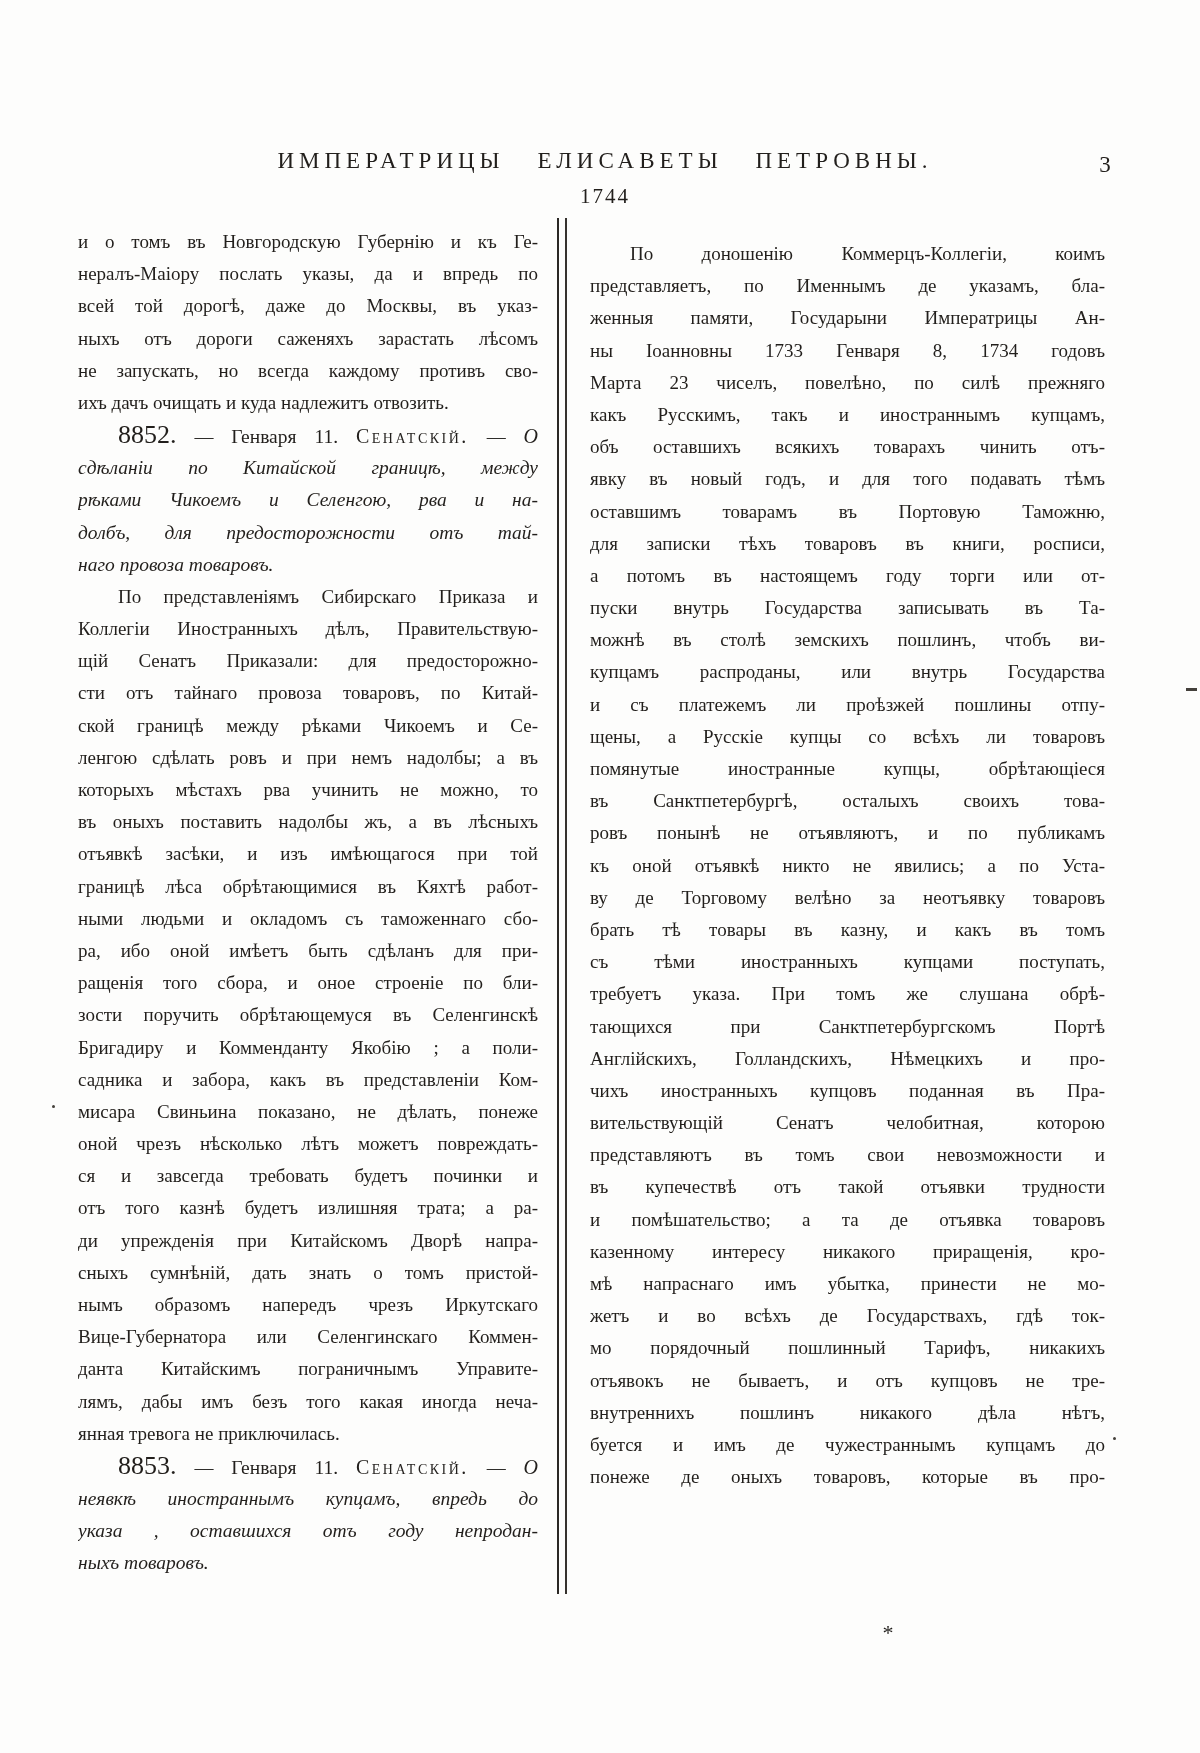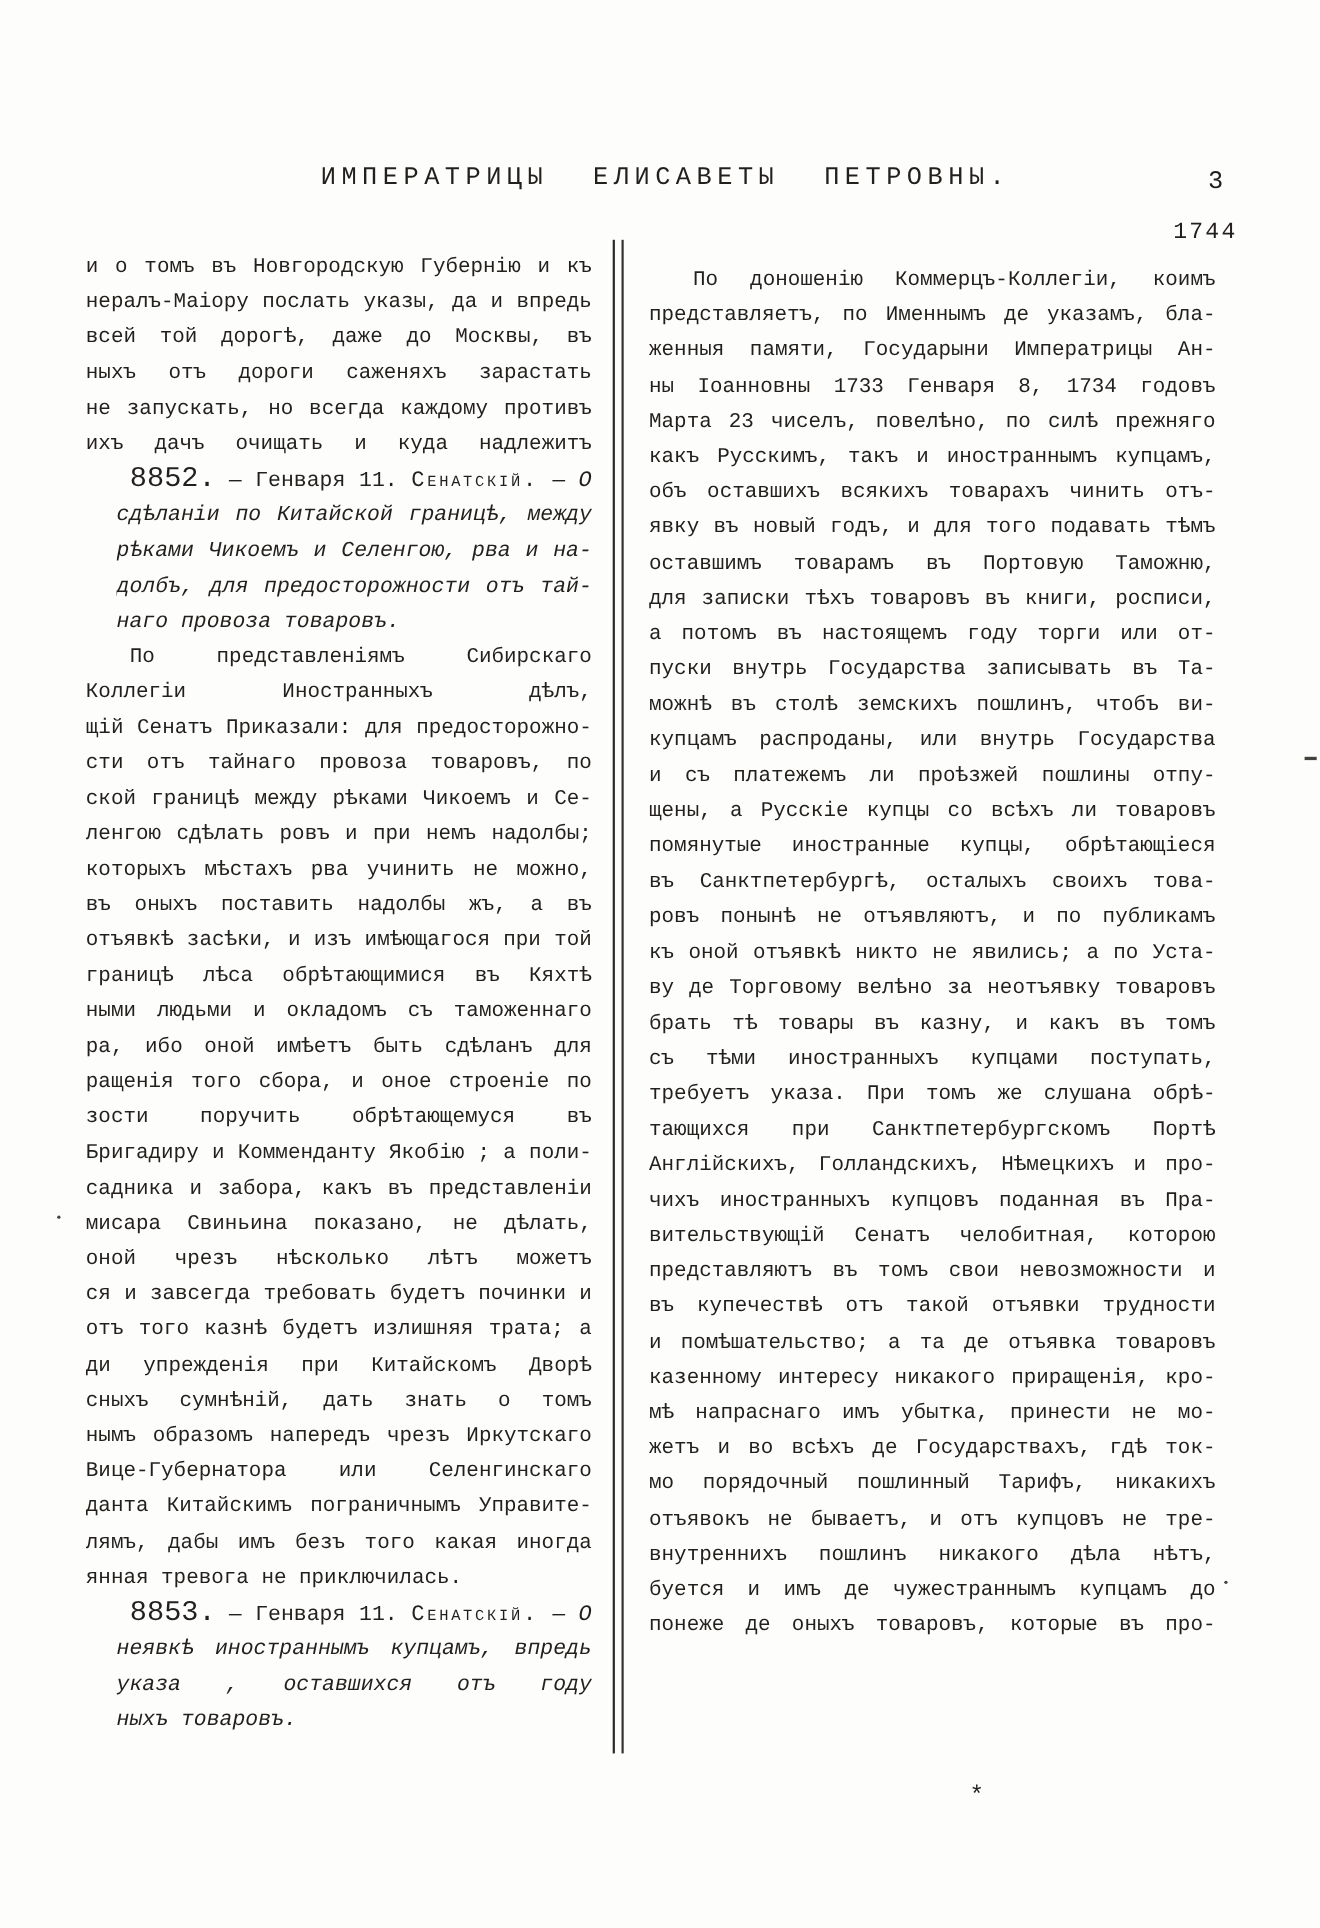--- a/index.html
+++ b/index.html
@@ -1,48 +1,48 @@
 <!DOCTYPE html>
 <html><head>
 <meta charset="utf-8">
 <style>
   html,body{margin:0;padding:0;background:#e8e8e6;}
   .page{
     position:relative;
     width:1200px;height:1753px;
     background:#fdfdfc;
-    font-family:Liberation Mono, monospace;
+    font-family:Liberation Serif, serif;
     color:#221f1c;
     overflow:hidden;
   }
   .running-head{
     position:absolute;top:148px;left:85px;width:1040px;
     text-align:center;
     font-size:23px;letter-spacing:5px;word-spacing:22px;
     white-space:nowrap;
   }
   .page-num{
     position:absolute;top:152px;left:1085px;width:40px;
     font-size:23px;text-align:center;
   }
   .year{
     position:absolute;top:184px;left:85px;width:1040px;
-    text-align:right;font-size:21px;letter-spacing:2px;margin-top:16px;
+    text-align:center;font-size:21px;letter-spacing:2px;
   }
   .col{position:absolute;font-size:19px;line-height:32.2px;}
   .col.left{top:226px;left:78px;width:460px;}
   .col.right{top:238px;left:590px;width:515px;}
   .tline{
     text-align:justify;
     text-align-last:justify;
     height:32.2px;overflow:hidden;
   }
   .tline.endline{text-align-last:left;}
   .tline.indent{text-indent:40px;}
-  .para.italic .tline{font-style:italic;font-size:19.5px;margin-left:28px;}
+  .para.italic .tline{font-style:italic;font-size:19.5px;}
   .entry-head{
     text-align:justify;text-align-last:justify;
     text-indent:40px;height:33px;overflow:hidden;
     white-space:nowrap;
   }
   .e-num{font-size:26px;}
   .e-dash{font-size:19px;}
   .e-date{font-size:19.5px;margin-top:26px;}
   .e-type{font-variant:small-caps;font-size:20px;letter-spacing:2.5px;}
   .e-lead{font-style:italic;font-size:20px;}

